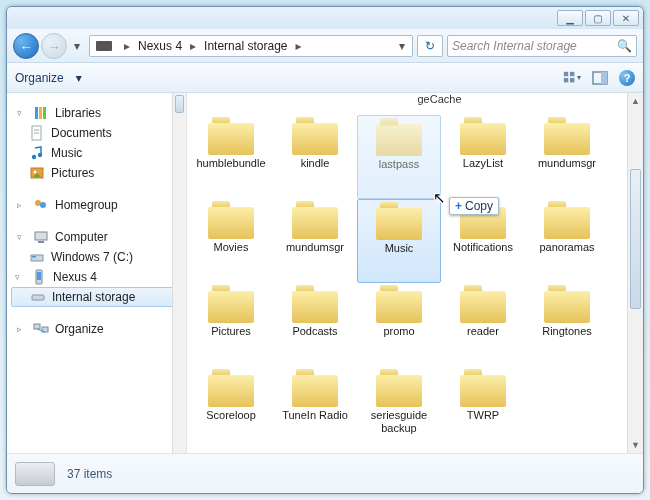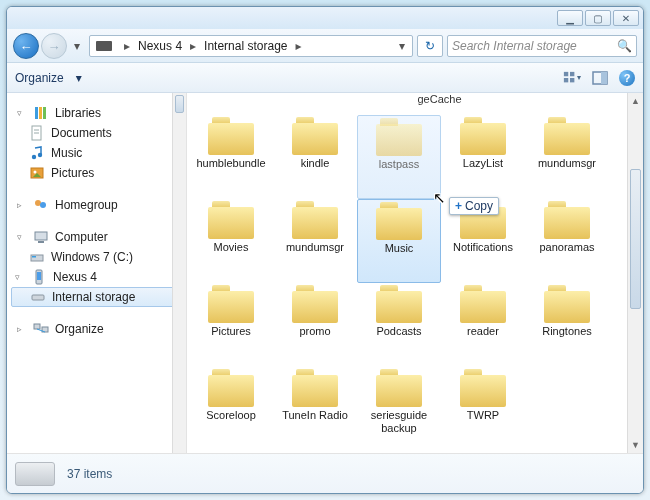--- a/index.html
+++ b/index.html
@@ -279,25 +279,25 @@
           <div class="item">
             <div class="folder"></div>
             <div class="label">panoramas</div>
           </div>
           <div class="item">
             <div class="folder"></div>
             <div class="label">Pictures</div>
           </div>
           <div class="item">
             <div class="folder"></div>
+            <div class="label">Podcasts</div>
+          </div>
+          <div class="item">
+            <div class="folder"></div>
             <div class="label">promo</div>
-          </div>
-          <div class="item">
-            <div class="folder"></div>
-            <div class="label">Podcasts</div>
           </div>
           <div class="item">
             <div class="folder"></div>
             <div class="label">reader</div>
           </div>
           <div class="item">
             <div class="folder"></div>
             <div class="label">Ringtones</div>
           </div>
           <div class="item">

